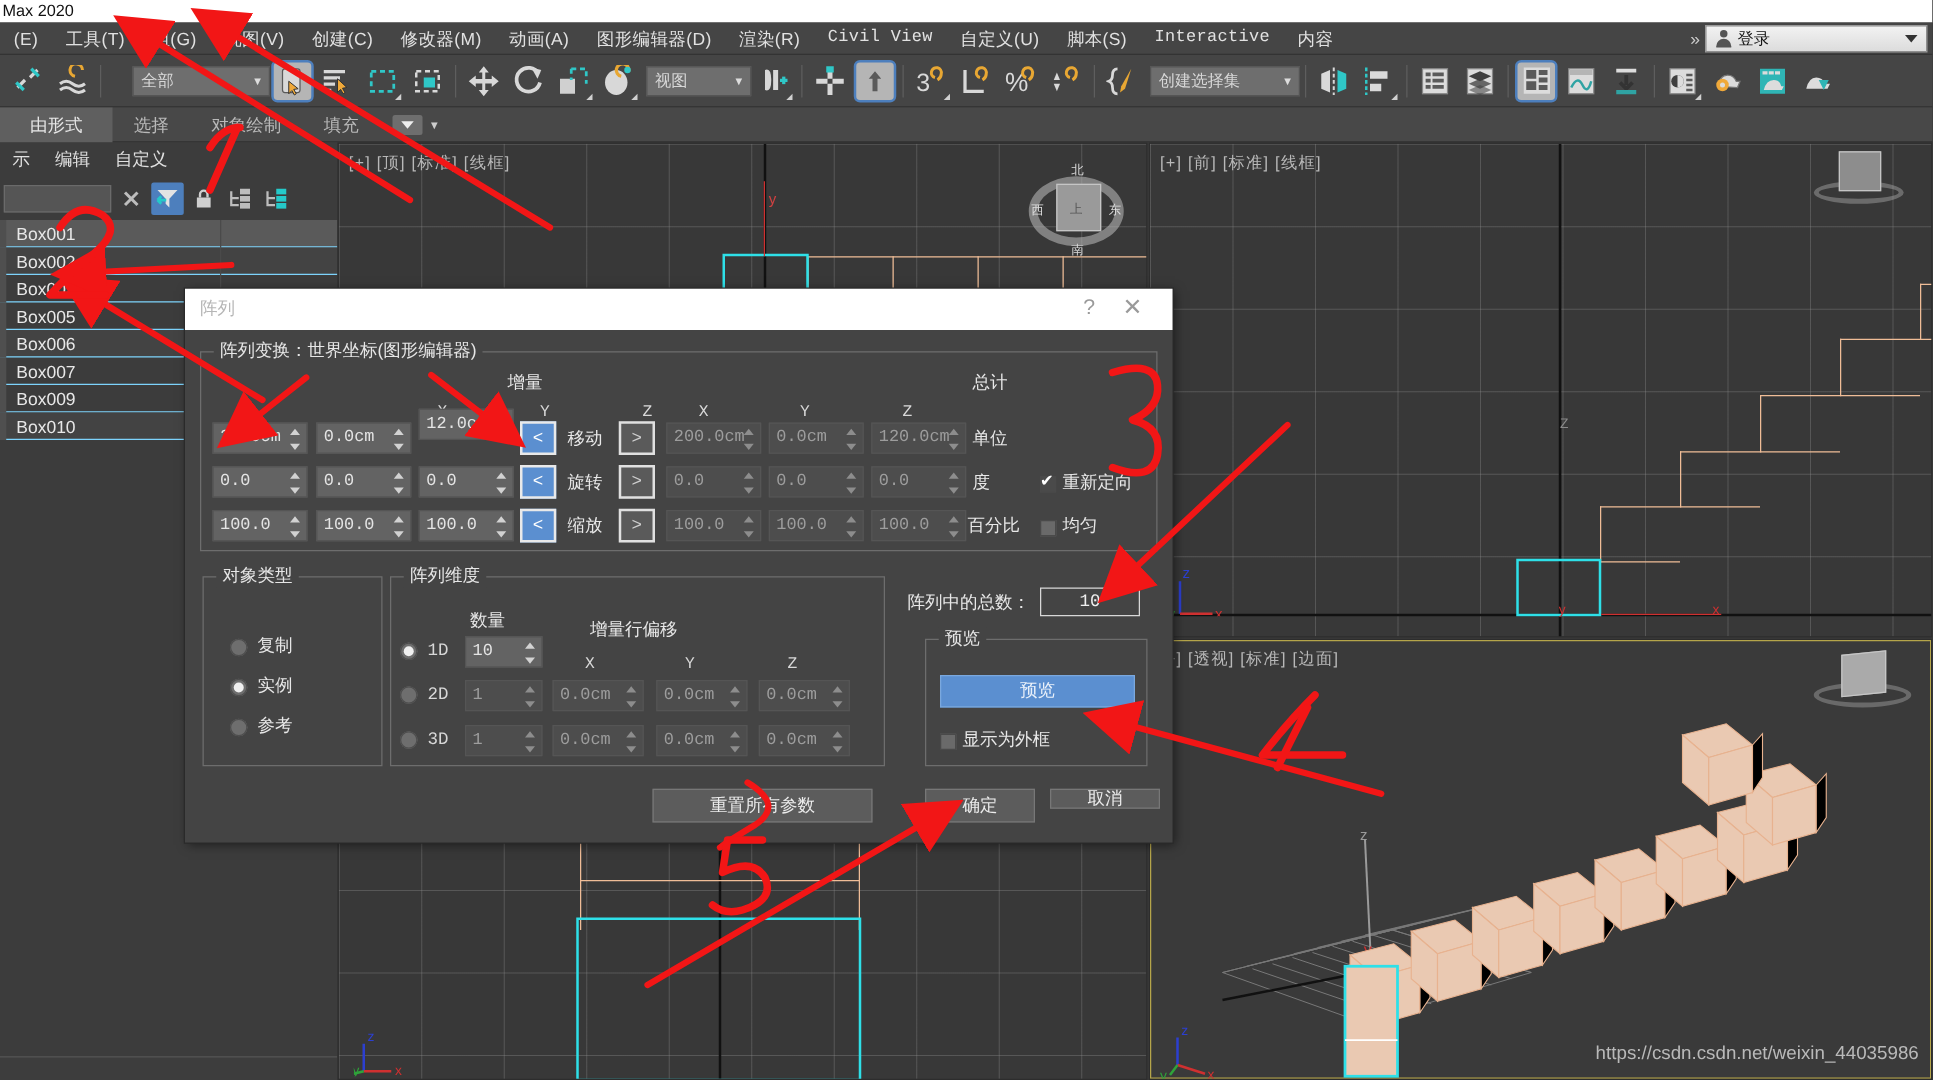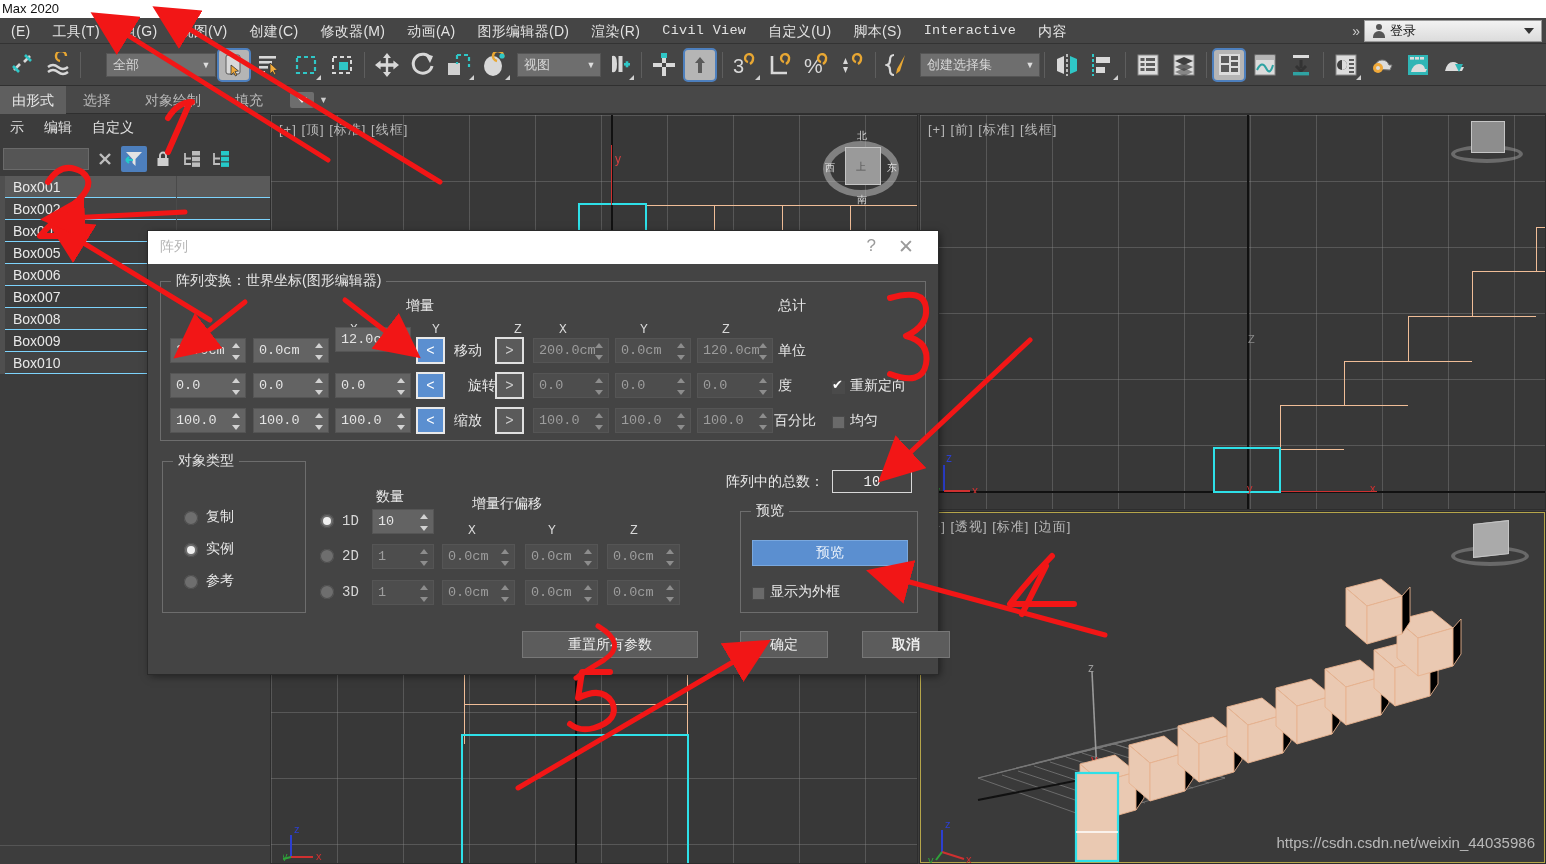--- a/index.html
+++ b/index.html
@@ -57,21 +57,21 @@
     font-size:13px; display:flex;align-items:center; padding-left:6px; position:relative;margin-left:21px;
   }
   .combo .cv{ flex:1; }
   .combo .carr{ width:18px; text-align:center; font-size:9px; color:#ddd; }
 
   
   .ribbon {
     position:absolute; left:0; top:86px; width:1546px; height:28px;
     background:#484848; border-bottom:1px solid #2f2f2f; display:flex; align-items:center;
   }
-  .ribbon .tabA { height:28px; line-height:28px; padding:0 12px; background:#5f5f5f; color:#e6e6e6; font-size:14px; }
+  .ribbon .tabA { height:28px; line-height:28px; padding:0 24px; background:#5f5f5f; color:#e6e6e6; font-size:14px; }
   .ribbon .tabN { height:28px; line-height:28px; padding:0 17px; color:#b9b9b9; font-size:14px; }
   .ribbon .drop { width:24px;height:16px;background:#6e6e6e;border-radius:2px;margin-left:10px;position:relative;}
   .ribbon .drop:after{content:"";position:absolute;left:7px;top:5px;border-left:5px solid transparent;border-right:5px solid transparent;border-top:6px solid #efefef;}
   .ribbon .dropcar{margin-left:5px;font-size:9px;color:#ccc;}
 
   
   .explorer { position:absolute; left:0; top:114px; width:270px; height:750px; background:#3c3c3c; }
   .ex-menu { height:28px; display:flex; align-items:center; color:#e0e0e0; font-size:14px; }
   .ex-menu span{ padding:0 10px; }
   .ex-tools { height:34px; display:flex; align-items:center; padding:0 3px; gap:3px; }
@@ -561,25 +561,20 @@
         <div class="ex-row alt">
           <span class="ex-pipe"></span>
           <span class="nm">Box006</span>
           <span class="fz"></span>
         </div>
         <div class="ex-row">
           <span class="ex-pipe"></span>
           <span class="nm">Box007</span>
           <span class="fz"></span>
         </div>
-        <div class="ex-row alt">
-          <span class="ex-pipe"></span>
-          <span class="nm">Box008</span>
-          <span class="fz"></span>
-        </div>
         <div class="ex-row">
           <span class="ex-pipe"></span>
           <span class="nm">Box009</span>
           <span class="fz"></span>
         </div>
         <div class="ex-row alt">
           <span class="ex-pipe"></span>
           <span class="nm">Box010</span>
           <span class="fz"></span>
         </div>
@@ -842,21 +837,21 @@
       </div>
     <div class="spin" style="left:105px;top:142px;width:76px;">
       <span>0.0</span>
         <i class="arrows"></i>
       </div>
     <div class="spin" style="left:187px;top:142px;width:76px;">
       <span>0.0</span>
         <i class="arrows"></i>
       </div>
     <div class="arrbtn blue" style="left:268px;top:141px;">&lt;</div>
-    <span class="lbl" style="left:320px;top:146px;">旋转</span>
+    <span class="lbl" style="left:306px;top:146px;">旋转</span>
     <div class="arrbtn grey" style="left:347px;top:141px;">&gt;</div>
     <div class="spin dis" style="left:385px;top:142px;width:76px;">
       <span>0.0</span>
         <i class="arrows"></i>
       </div>
     <div class="spin dis" style="left:467px;top:142px;width:76px;">
       <span>0.0</span>
         <i class="arrows"></i>
       </div>
     <div class="spin dis" style="left:549px;top:142px;width:76px;">
@@ -901,20 +896,23 @@
     <div class="gbox" style="left:14px;top:230px;width:144px;height:152px;">
       <span class="lg">对象类型</span>
     </div>
     <div class="radio" style="left:36px;top:280px;"></div>
     <span class="lbl" style="left:58px;top:277px;">复制</span>
     <div class="radio on" style="left:36px;top:312px;"></div>
     <span class="lbl" style="left:58px;top:309px;">实例</span>
     <div class="radio" style="left:36px;top:344px;"></div>
     <span class="lbl" style="left:58px;top:341px;">参考</span>
 
+    <div class="gbox" style="left:164px;top:230px;width:396px;height:152px;">
+      <span class="lg">阵列维度</span>
+    </div>
     <span class="lbl" style="left:228px;top:257px;">数量</span>
     <span class="lbl" style="left:324px;top:264px;">增量行偏移</span>
     <span class="lblc" style="left:320px;top:292px;">X</span>
     <span class="lblc" style="left:400px;top:292px;">Y</span>
     <span class="lblc" style="left:482px;top:292px;">Z</span>
 
     <div class="radio on" style="left:172px;top:283px;"></div>
     <span class="lblc" style="left:194px;top:282px;font-size:14px;">1D</span>
     <div class="spin" style="left:224px;top:278px;width:62px;">
       <span>10</span>
@@ -964,21 +962,21 @@
 
     <div class="gbox" style="left:592px;top:280px;width:178px;height:102px;">
       <span class="lg">预览</span>
     </div>
     <div class="btn blue" style="left:604px;top:309px;width:156px;height:26px;">预览</div>
     <div class="chk" style="left:604px;top:356px;"></div>
     <span class="lbl" style="left:622px;top:352px;">显示为外框</span>
 
     <div class="btn" style="left:374px;top:400px;width:176px;height:27px;">重置所有参数</div>
     <div class="btn" style="left:592px;top:400px;width:88px;height:27px;">确定</div>
-    <div class="btn" style="left:714px;top:400px;width:88px;height:27px;font-weight:bold;">取消</div>
+    <div class="btn" style="left:692px;top:400px;width:88px;height:16px;">取消</div>
   </div>
 
   <svg class="ann">
     <defs>
       <marker id="ah" markerWidth="9" markerHeight="9" refX="3" refY="4.5" orient="auto">
         <path d="M0,0 L9,4.5 L0,9 z" fill="#f21616"></path>
       </marker>
     </defs>
     <g stroke="#f21616" fill="none" stroke-width="5" stroke-linecap="round">
 

